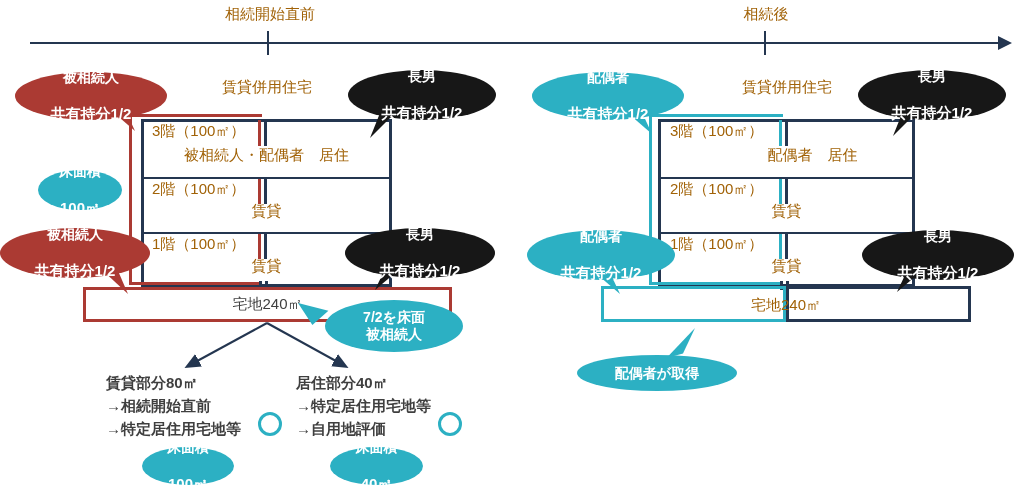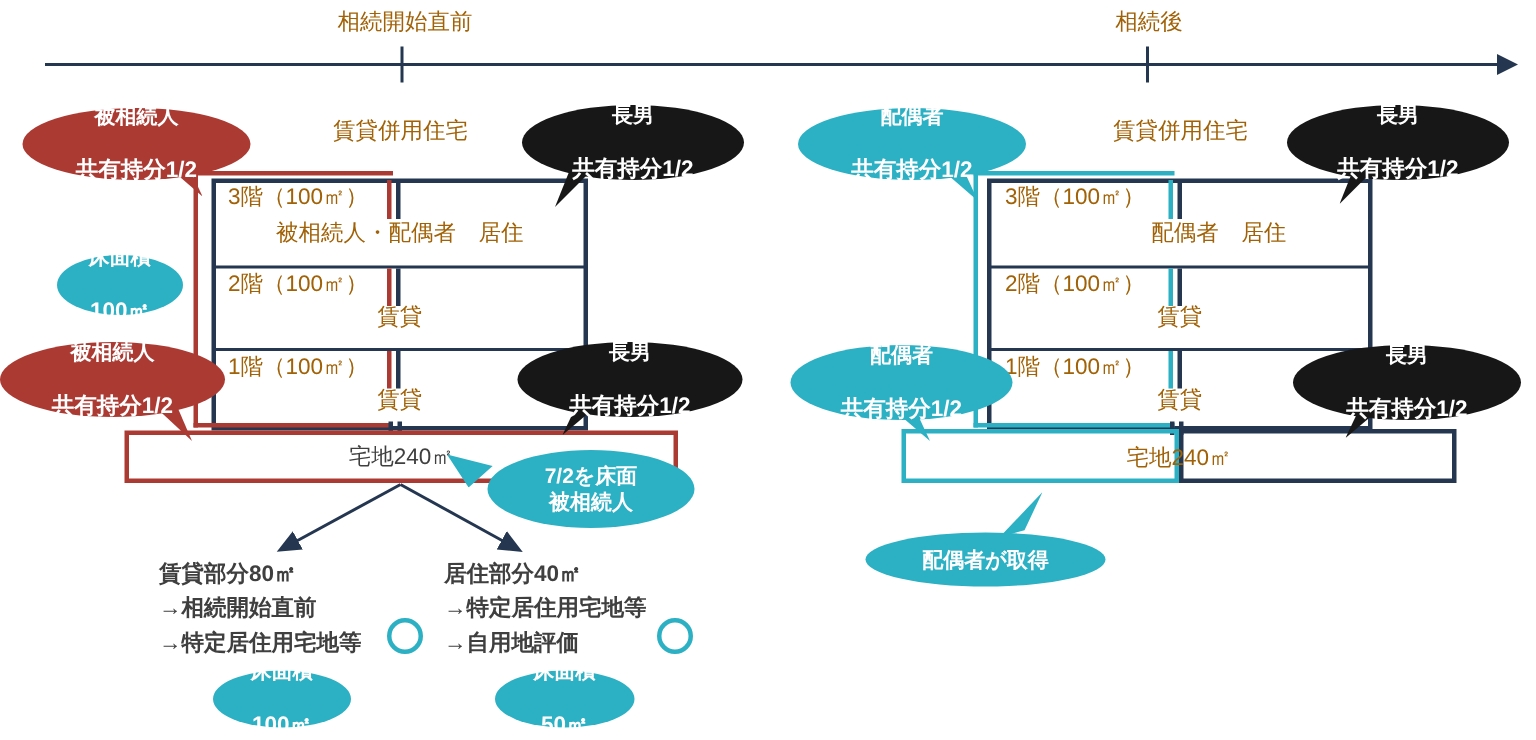--- a/index.html
+++ b/index.html
@@ -106,21 +106,21 @@
     <div>→自用地評価</div>
   </div>
   <div class="ok-circle" style="left:438px;top:412px;"></div>
 
   <div class="bubble teal" style="left:142px;top:447px;width:92px;height:38px;">
     <span class="l1">床面積</span>
     <span class="l2">100㎡</span>
   </div>
   <div class="bubble teal" style="left:330px;top:447px;width:93px;height:38px;">
     <span class="l1">床面積</span>
-    <span class="l2">50㎡</span>
+    <span class="l2">40㎡</span>
   </div>
 
   <div class="tail red tip-dr" style="left:105px;top:105px;width:30px;height:26px;"></div>
   <div class="bubble red" style="left:15px;top:72px;width:152px;height:48px;">
     <span class="l1">被相続人</span>
     <span class="l2">共有持分1/2</span>
   </div>
 
   <div class="tail black tip-dl" style="left:370px;top:112px;width:26px;height:26px;"></div>
   <div class="bubble black" style="left:348px;top:70px;width:148px;height:50px;">

